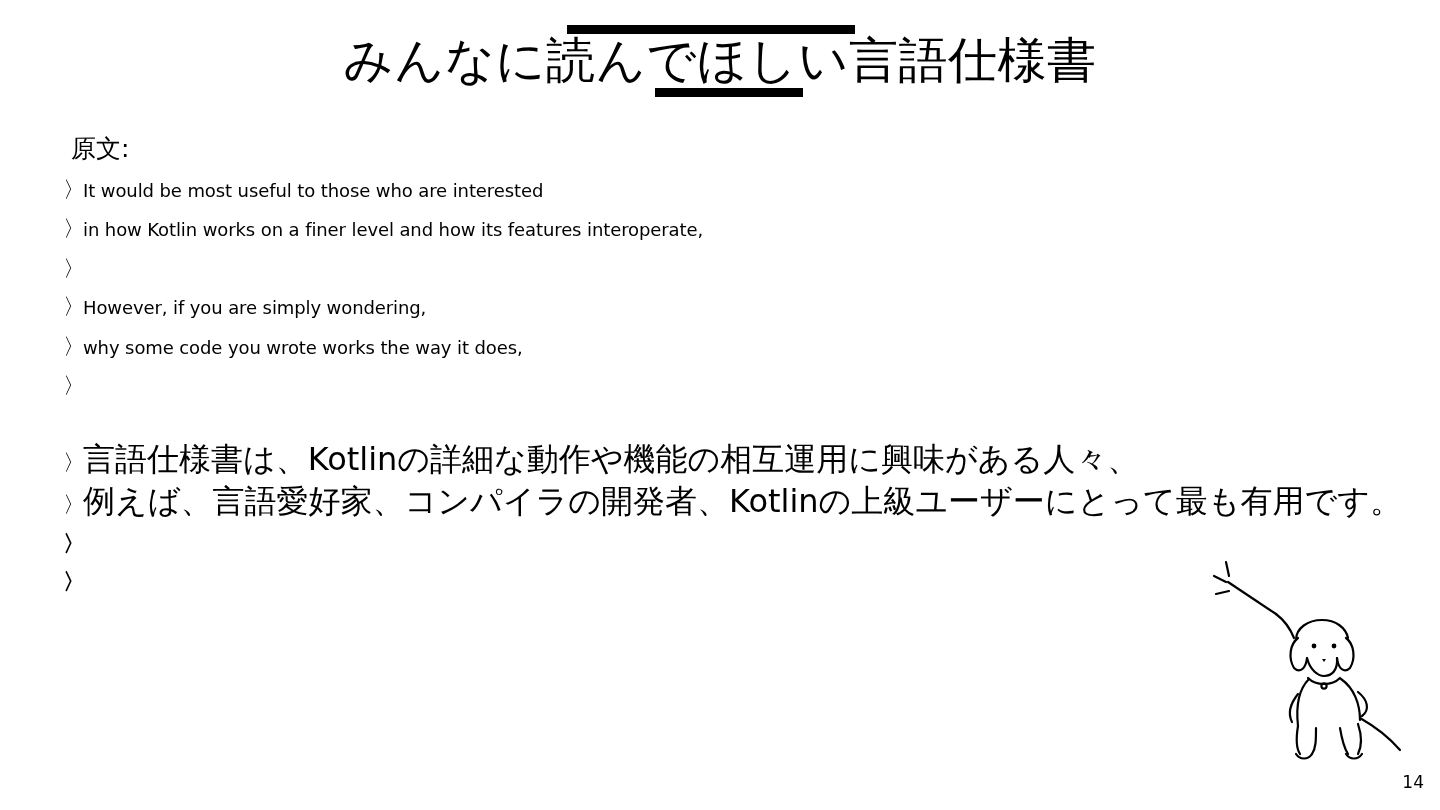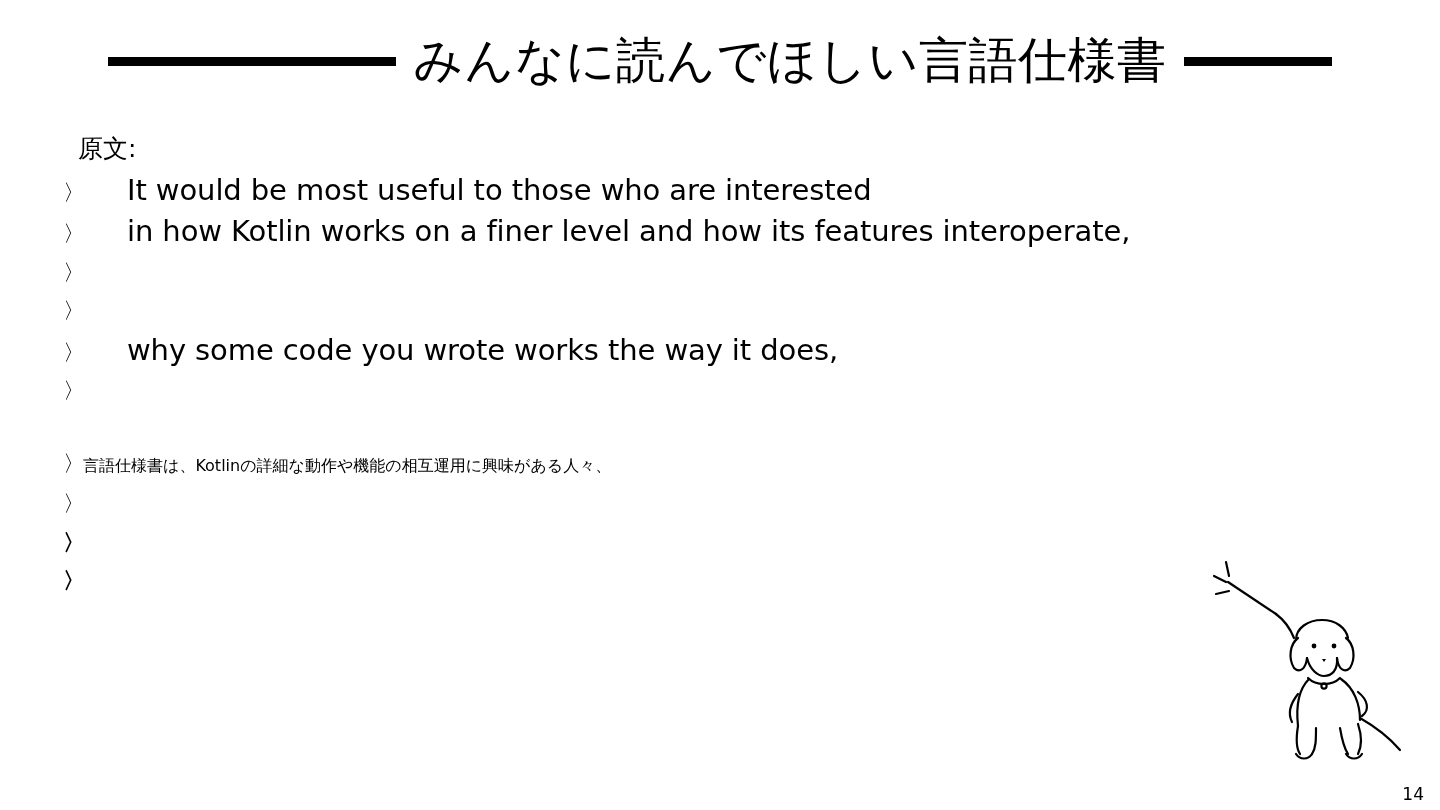--- a/index.html
+++ b/index.html
@@ -19,20 +19,21 @@
   
   .title-row {
     position: absolute;
     top: 22px;
     left: 0;
     width: 1440px;
     height: 78px;
     display: flex;
     align-items: center;
     justify-content: center;
+    flex-direction: column;
   }
   .rule {
     height: 9px;
     background: #000000;
     flex: 0 0 auto;
   }
   .rule-left { width: 288px; margin-right: 18px; }
   .rule-right { width: 148px; margin-left: 18px; }
   .slide-title {
     font-family: "DejaVu Sans", sans-serif;
@@ -47,21 +48,21 @@
   .content {
     position: absolute;
     top: 130px;
     left: 63px;
     width: 1330px;
   }
   .section-label {
     font-family: "DejaVu Sans", sans-serif;
     font-size: 25px;
     line-height: 1.55;
-    margin: 0 0 2px 15px;
+    margin: 0 0 2px 8px;
   }
   .lines {
     margin: 0;
     padding: 0;
     list-style: none;
   }
   .line {
     display: flex;
     align-items: baseline;
     font-size: 24px;
@@ -74,26 +75,25 @@
     flex: 0 0 auto;
     font-family: "DejaVu Sans", sans-serif;
     font-size: 22px;
     font-weight: 300;
   }
   .line .txt {
     font-family: "DejaVu Sans", sans-serif;
     font-weight: 400;
   }
   .en .txt {
-    font-size: 29px;
+    font-size: 18px;
     letter-spacing: -0.1px;
-    margin-left: 44px;
   }
   .ja .txt {
-    font-size: 16px;
+    font-size: 32px;
   }
   .line.bold .txt,
   .line.bold .chev {
     font-weight: 700;
   }
 
   .gap { height: 34px; }
 
   
   .dog {
@@ -101,21 +101,21 @@
     right: 28px;
     bottom: 42px;
     width: 200px;
     height: 210px;
   }
 
   
   .page-num {
     position: absolute;
     right: 16px;
-    bottom: 6px;
+    bottom: 18px;
     font-family: "DejaVu Sans", sans-serif;
     font-size: 17px;
     color: #000;
   }
 </style>
 </head>
 <body>
 
 <div class="title-row">
   <div class="rule rule-left"></div>
@@ -134,40 +134,42 @@
     </li>
     <li class="line en">
       <span class="chev">〉</span>
       <span class="txt">in how Kotlin works on a finer level and how its features interoperate,</span>
     </li>
     <li class="line en">
       <span class="chev">〉</span>
     </li>
     <li class="line en">
       <span class="chev">〉</span>
+      <span class="txt">However, if you are simply wondering,</span>
     </li>
     <li class="line en">
       <span class="chev">〉</span>
       <span class="txt">why some code you wrote works the way it does,</span>
     </li>
     <li class="line en">
       <span class="chev">〉</span>
     </li>
   </ul>
 
   <div class="gap"></div>
 
 
   <ul class="lines">
     <li class="line ja">
       <span class="chev">〉</span>
       <span class="txt">言語仕様書は、Kotlinの詳細な動作や機能の相互運用に興味がある人々、</span>
     </li>
     <li class="line ja">
       <span class="chev">〉</span>
+      <span class="txt">例えば、言語愛好家、コンパイラの開発者、Kotlinの上級ユーザーにとって最も有用です。</span>
     </li>
     <li class="line ja bold">
       <span class="chev">〉</span>
     </li>
     <li class="line ja bold">
       <span class="chev">〉</span>
     </li>
   </ul>
 
 </div>

